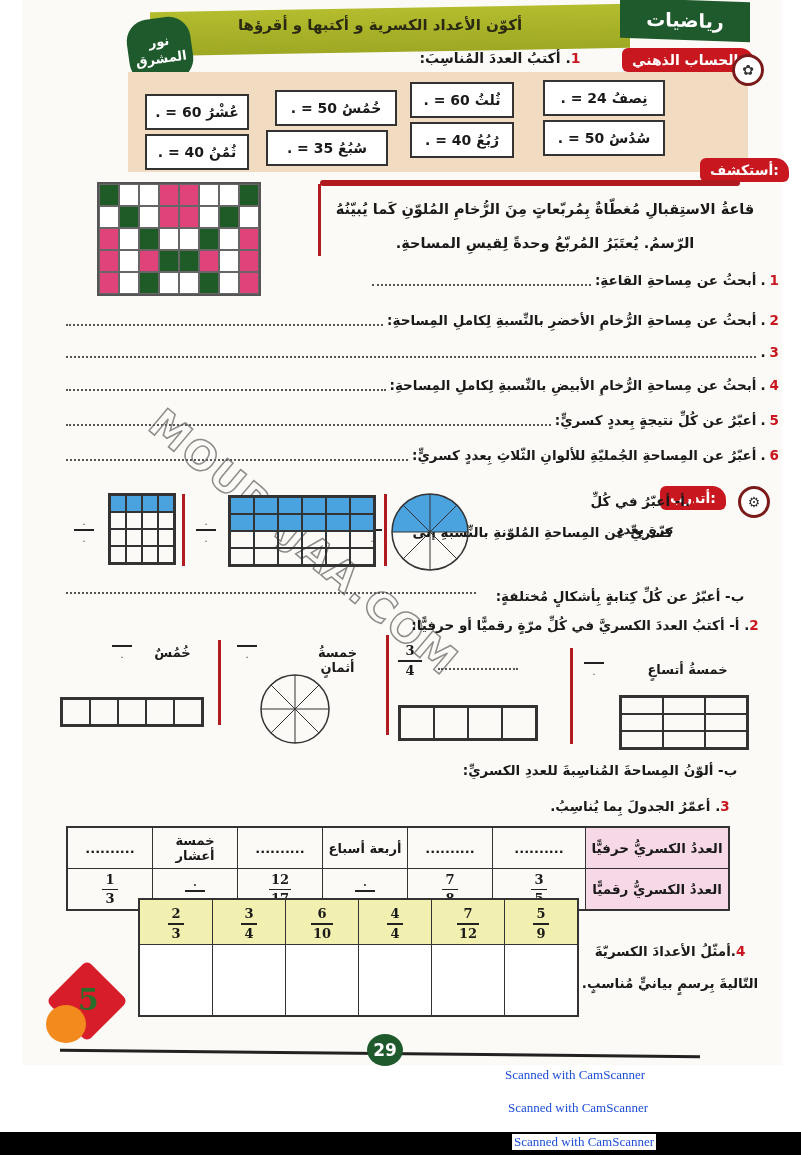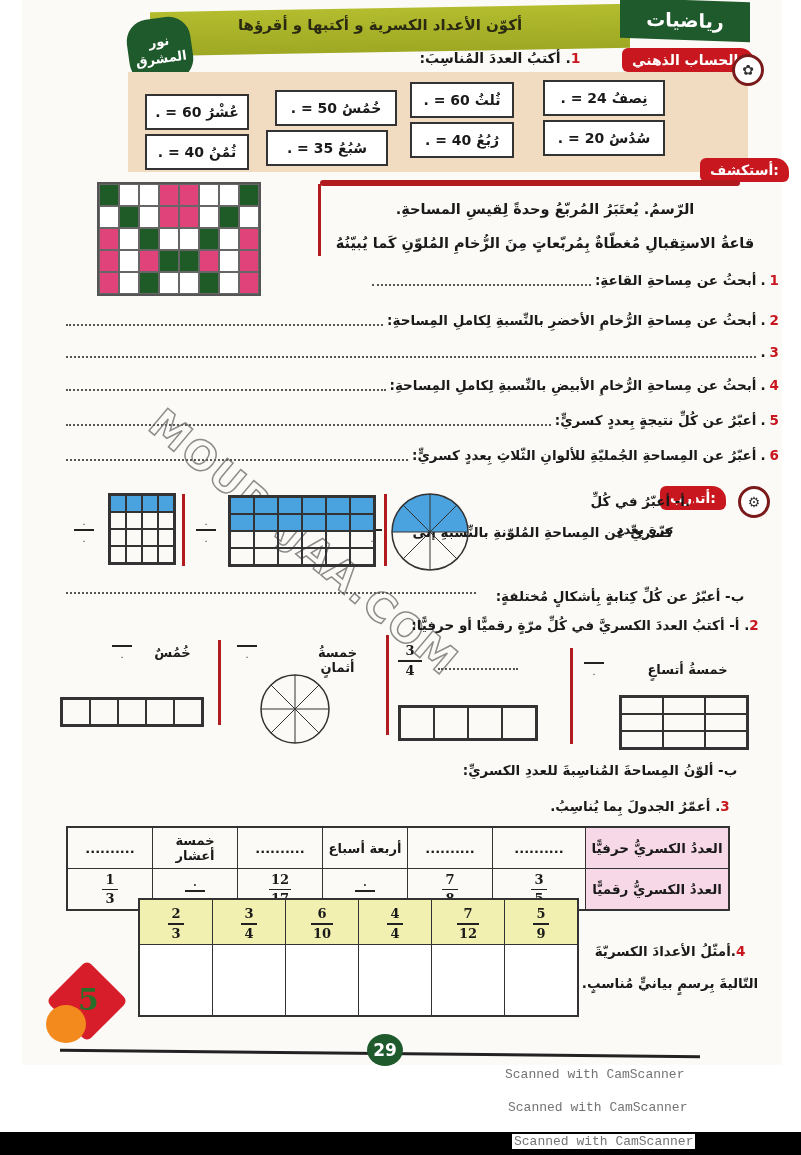--- a/index.html
+++ b/index.html
@@ -51,21 +51,21 @@
   .tbl2 td{border:1.5px solid #333;width:70px;text-align:center;}
   .tbl2 .yrow td{background:#f2f0b0;height:42px;}
   .tbl2 .erow td{height:68px;background:#fff;}
   
   .footer-line{left:60px;top:1052px;width:640px;height:3px;background:#222;transform:rotate(0.6deg);}
   .page-num{left:367px;top:1034px;width:36px;height:32px;border-radius:50%;background:#1f5a2c;color:#fff;font-weight:bold;font-size:17px;display:flex;align-items:center;justify-content:center;}
   .grade-badge{left:58px;top:972px;width:58px;height:58px;background:#d81d2a;transform:rotate(45deg);border-radius:6px;}
   .grade-num{left:78px;top:982px;font-size:30px;font-weight:bold;color:#2a6e2c;font-family:"DejaVu Serif",serif;}
   .grade-flower{left:46px;top:1005px;width:40px;height:38px;background:#f28a1e;border-radius:50%;}
   .watermark{left:170px;top:400px;font-size:40px;font-weight:bold;color:transparent;-webkit-text-stroke:1.5px #666;transform:rotate(40deg);transform-origin:left top;letter-spacing:2px;font-family:"DejaVu Sans",sans-serif;opacity:0.75;}
-  .scan{position:absolute;font-family:Liberation Mono, monospace;font-size:13px;color:#737373;}
+  .scan{position:absolute;font-family:Liberation Serif, serif;font-size:13px;color:#1d4ed8;}
   .bottom-black{left:0;top:1132px;width:801px;height:23px;background:#000;}
   .scan3{left:512px;top:1134px;background:#fff;padding:0 2px;font-size:13px;}
 </style>
 </head>
 <body>
 
 <div class="page"></div>
 
 <div class="abs title-band"></div>
 <div class="abs title-text rtl">أكوّن الأعداد الكسرية و أكتبها و أقرؤها</div>
@@ -79,31 +79,31 @@
 <div class="abs mm-badge badge">الحساب الذهني:</div>
 <div class="abs mm-icon badge-icon">✿</div>
 <div class="abs mm-instr rtl">
   <span class="num-red">1</span>.
   <span>أكتبُ العددَ المُناسِبَ:</span>
 </div>
 <div class="mm-box" style="left:543px;top:80px;">نِصفُ 24 = .</div>
 <div class="mm-box" style="left:410px;top:82px;width:100px;">ثُلثُ 60 = .</div>
 <div class="mm-box" style="left:275px;top:90px;">خُمُسُ 50 = .</div>
 <div class="mm-box" style="left:145px;top:94px;width:100px;">عُشْرُ 60 = .</div>
-<div class="mm-box" style="left:543px;top:120px;">سُدُسُ 20 = .</div>
+<div class="mm-box" style="left:543px;top:120px;">سُدُسُ 50 = .</div>
 <div class="mm-box" style="left:410px;top:122px;width:100px;">رُبُعُ 40 = .</div>
 <div class="mm-box" style="left:266px;top:130px;">سُبُعُ 35 = .</div>
 <div class="mm-box" style="left:145px;top:134px;width:100px;">ثُمُنُ 40 = .</div>
 
 <div class="abs ex-badge badge">أستكشف:</div>
 <div class="abs red-rule"></div>
 <div class="abs red-vrule"></div>
 <div class="abs ex-text rtl">
+  <div>قاعةُ الاستِقبالِ مُغطّاةٌ بِمُربّعاتٍ مِنَ الرُّخامِ المُلوّنِ كَما يُبيّنُهُ</div>
   <div>الرّسمُ. يُعتَبَرُ المُربّعُ وحدةً لِقيسِ المساحةِ.</div>
-  <div>قاعةُ الاستِقبالِ مُغطّاةٌ بِمُربّعاتٍ مِنَ الرُّخامِ المُلوّنِ كَما يُبيّنُهُ</div>
 </div>
 <div class="abs tile-grid" id="tileGrid">
     <div class="tile" style="background: rgb(30, 91, 38);"></div>
     <div class="tile" style="background: rgb(255, 255, 255);"></div>
     <div class="tile" style="background: rgb(255, 255, 255);"></div>
     <div class="tile" style="background: rgb(224, 67, 122);"></div>
     <div class="tile" style="background: rgb(224, 67, 122);"></div>
     <div class="tile" style="background: rgb(255, 255, 255);"></div>
     <div class="tile" style="background: rgb(255, 255, 255);"></div>
     <div class="tile" style="background: rgb(30, 91, 38);"></div>

